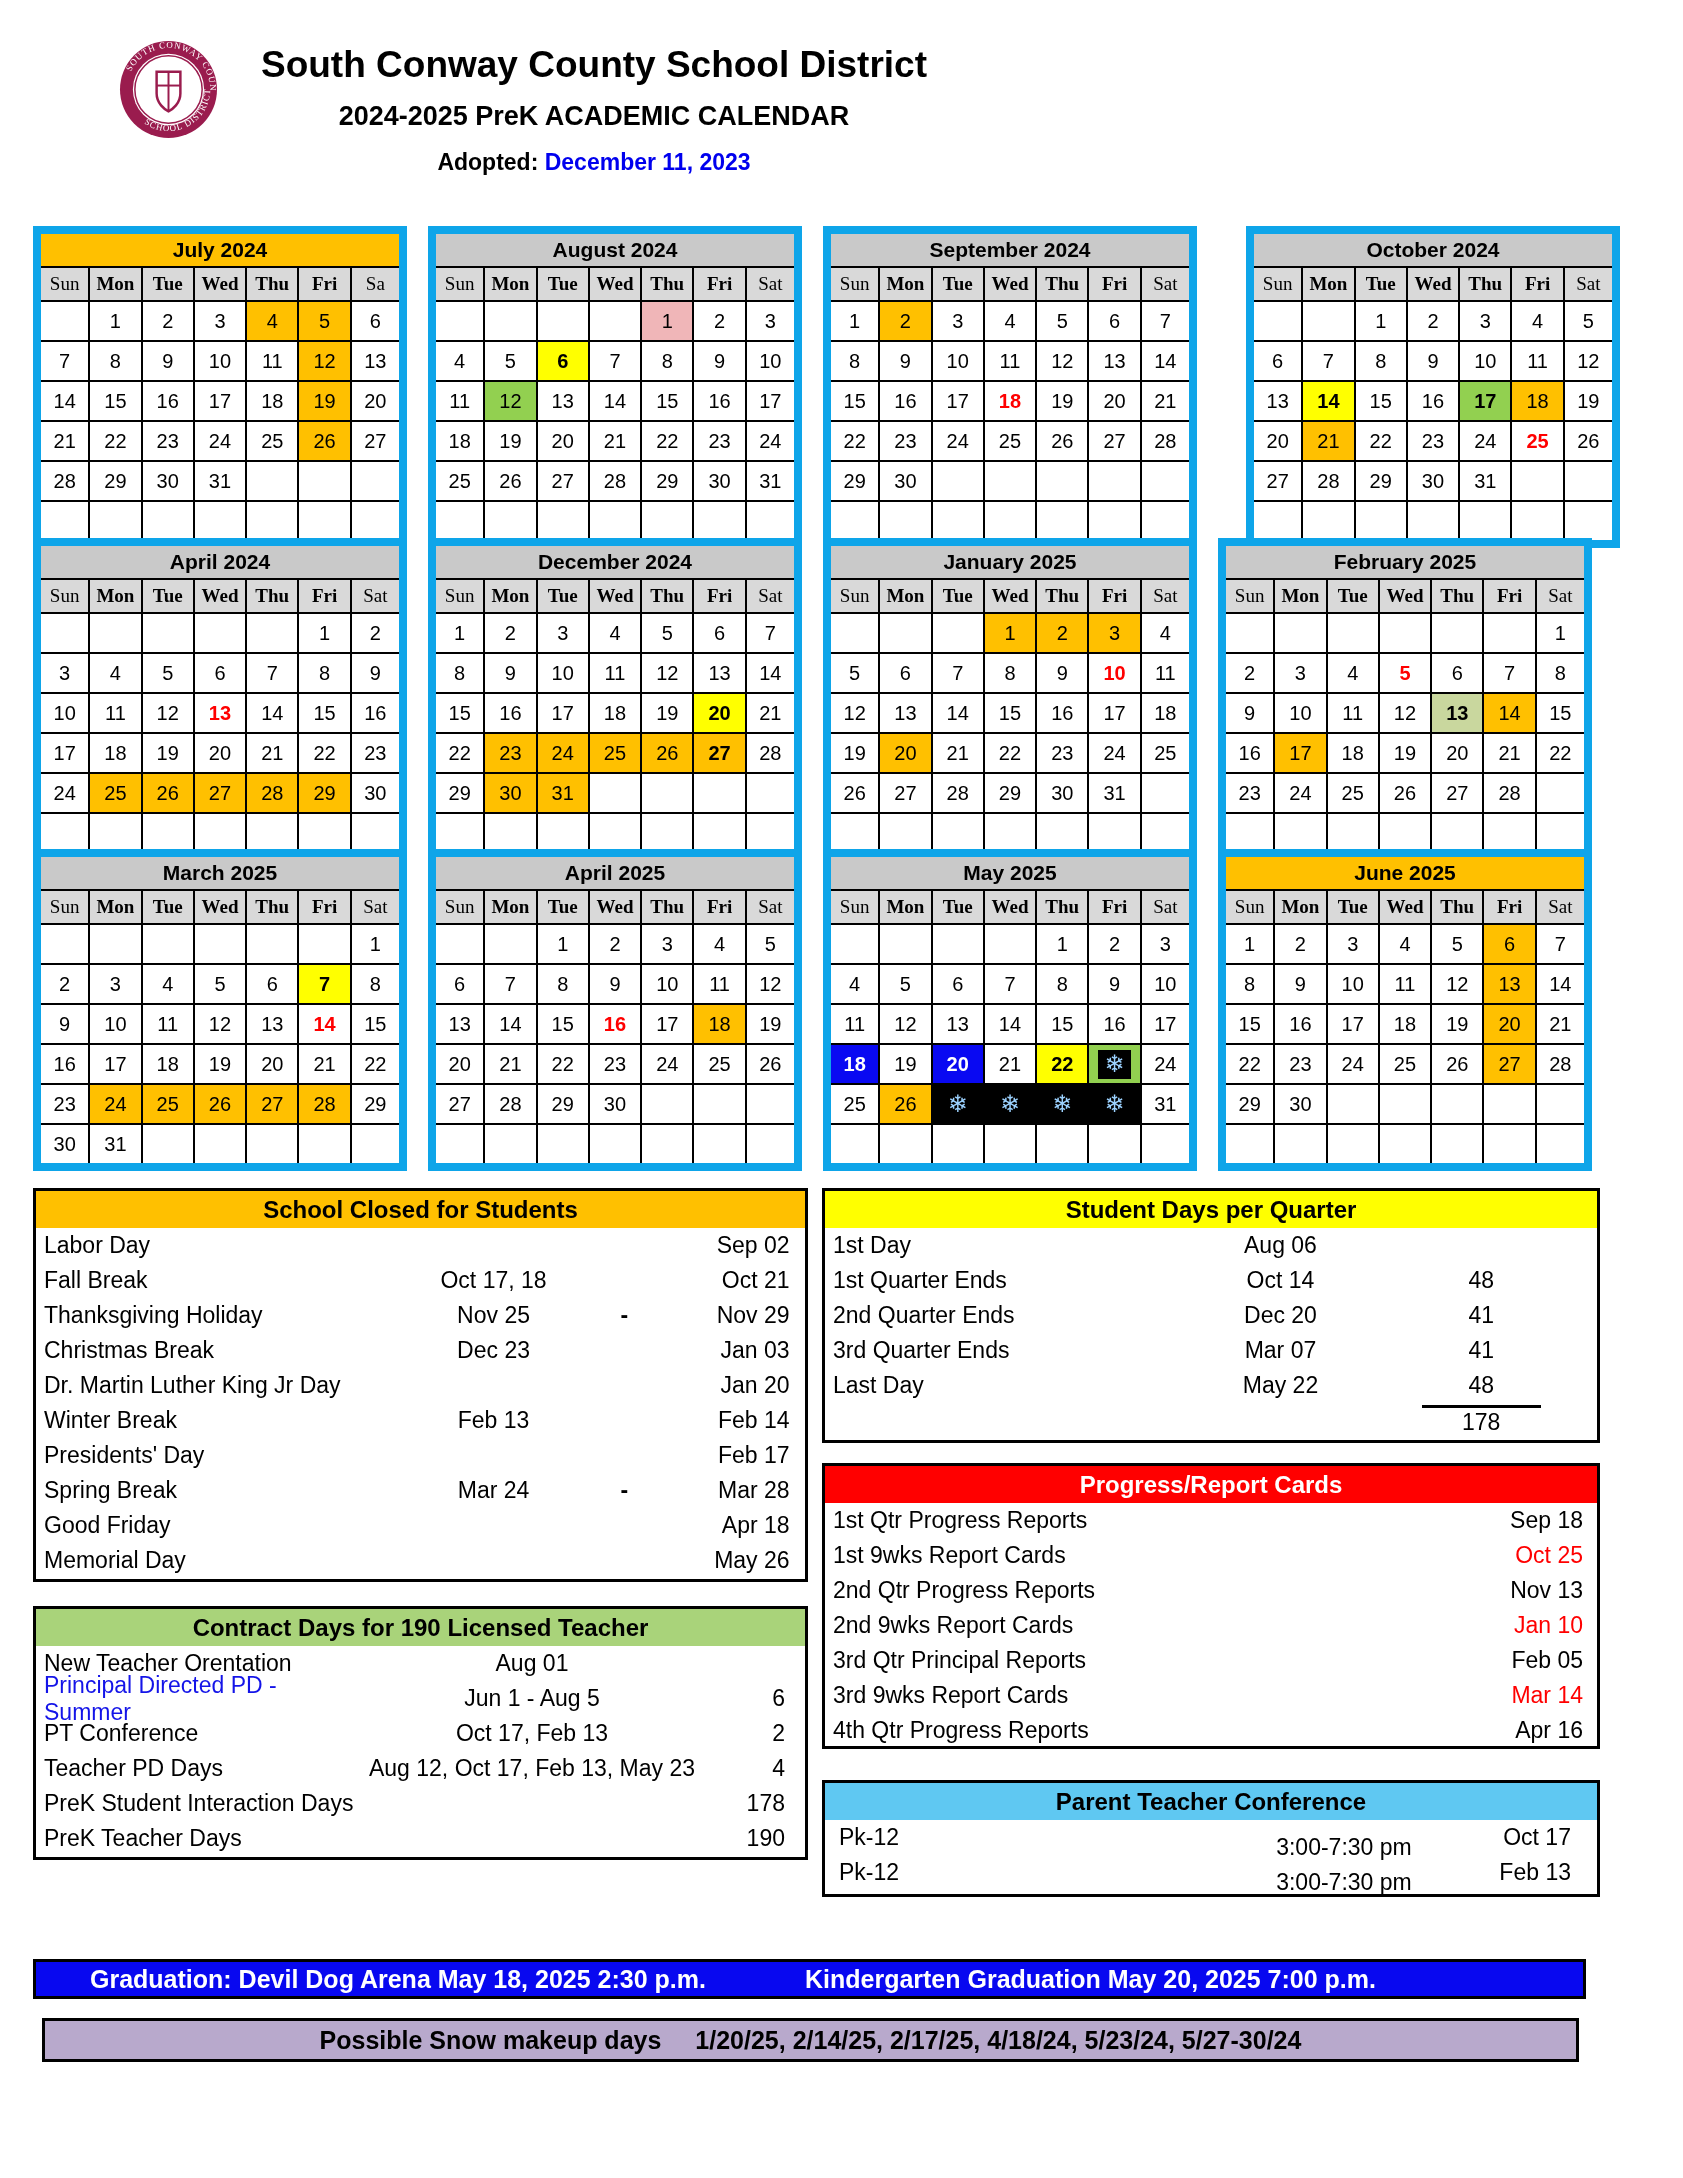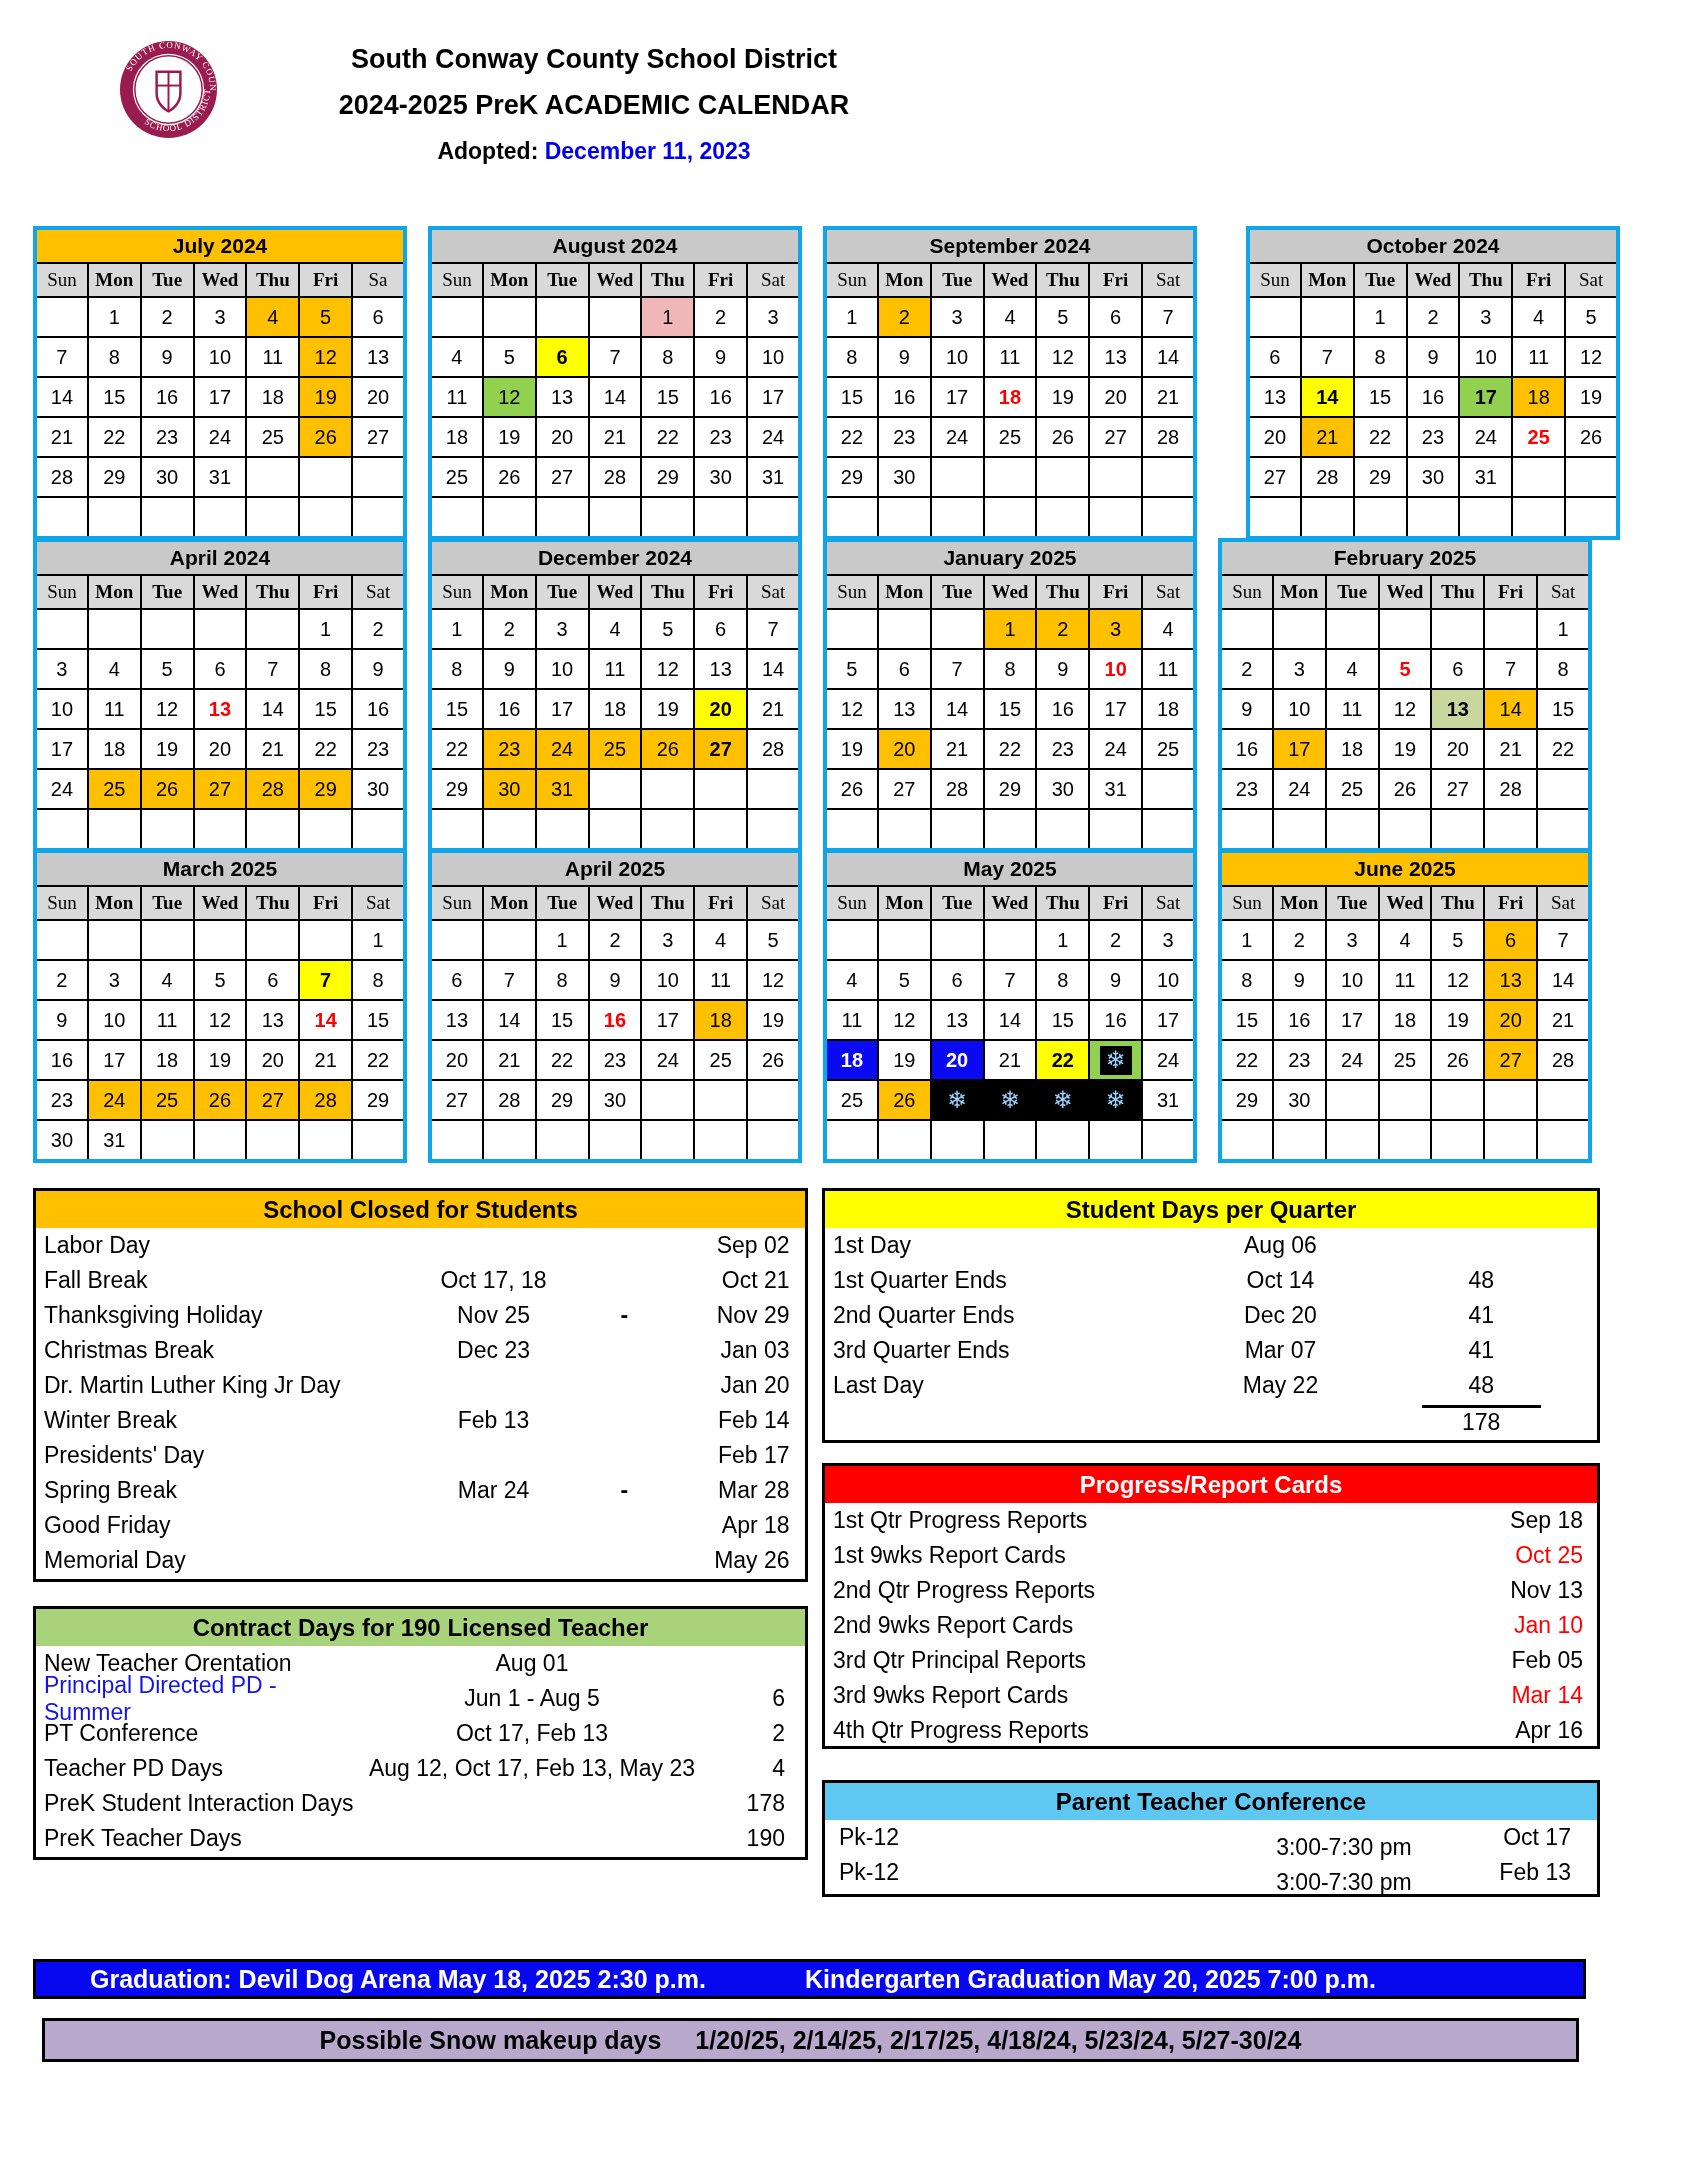--- a/index.html
+++ b/index.html
@@ -1,27 +1,27 @@
 <!DOCTYPE html>
 <html><head>
 <meta charset="utf-8">
 <style>
   html,body{margin:0;padding:0;background:#fff;}
   body{width:1683px;height:2178px;position:relative;font-family:"Liberation Sans",sans-serif;color:#000;}
 
   
   .page-header{position:absolute;left:79px;top:44px;width:1030px;text-align:center;}
-  .district-title{font-size:27px;font-weight:bold;margin:0;}
+  .district-title{font-size:37px;font-weight:bold;margin:0;}
   .cal-title{font-size:27px;font-weight:bold;margin-top:15px;}
   .adopted-line{font-size:23px;font-weight:bold;margin-top:17px;}
   .adopted-date{color:#0000EE;}
   .logo{position:absolute;left:119px;top:40px;width:99px;height:99px;}
 
   
-  table.month{position:absolute;width:374px;border-collapse:collapse;table-layout:fixed;background:#fff;border:4px solid #0ea5e9;}
+  table.month{position:absolute;width:374px;border-collapse:collapse;table-layout:fixed;background:#fff;border:8px solid #0ea5e9;}
   table.month th,table.month td{border:2px solid #000;overflow:hidden;}
   .mtitle{height:30px;font-size:21px;font-weight:bold;text-align:center;}
   .mtitle.orange{background:#FFC000;}
   .mtitle.gray{background:#C9C9C9;}
   .dh{height:30px;background:#D9D9D9;font-family:"Liberation Serif",serif;font-size:19px;font-weight:normal;text-align:center;}
   .dh.b{font-weight:bold;}
   td.dc{height:36px;text-align:center;font-size:20px;background:#fff;}
   td.c-o{background:#FFC000;}
   td.c-ob{background:#FFC000;font-weight:bold;}
   td.c-y{background:#FFFF00;font-weight:bold;}

